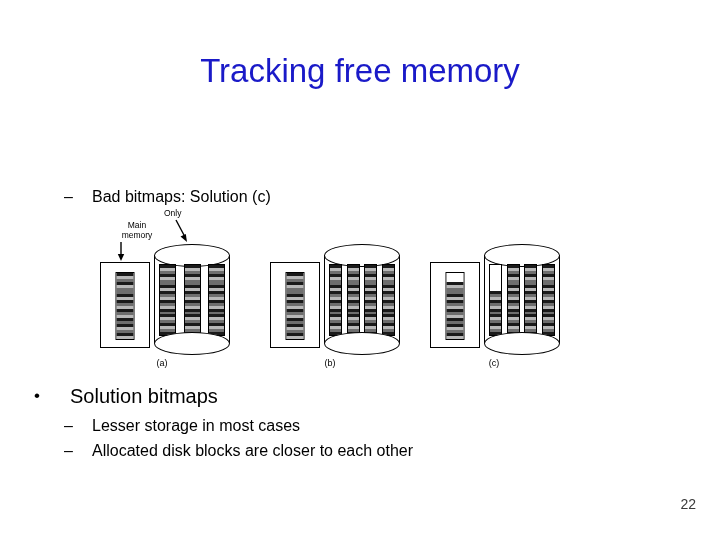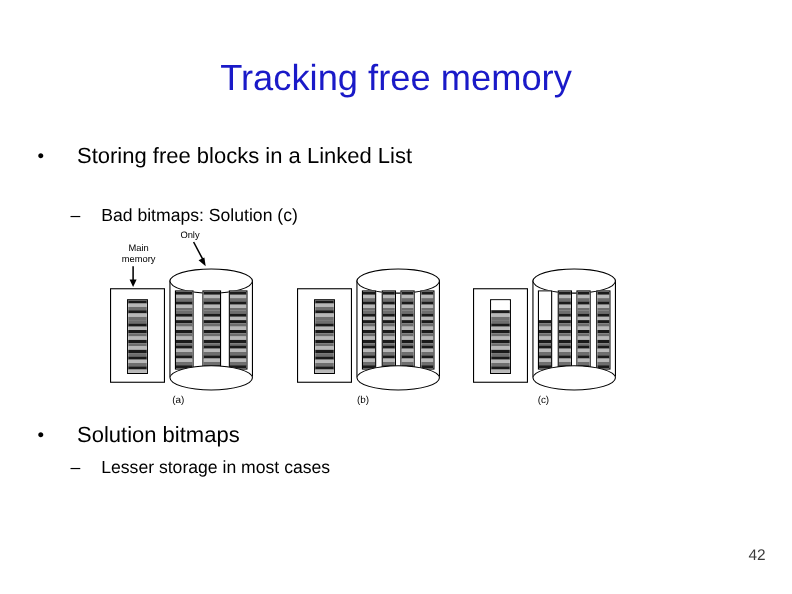--- a/index.html
+++ b/index.html
@@ -194,21 +194,21 @@
   .fig-label {
     position: absolute;
     font-size: 8.5px;
     line-height: 10px;
     color: #000;
     font-family: "Liberation Sans", sans-serif;
     text-align: center;
     white-space: pre-line;
   }
   #label-main-memory {
-    left: 5px;
+    left: 16px;
     top: 14px;
     width: 66px;
   }
   #label-disk {
     left: 76px;
     top: 2px;
     width: 40px;
     text-align: left;
   }
   .arrow-svg {
@@ -240,23 +240,20 @@
     color: #3a3a3a;
   }
 </style>
 </head>
 <body>
 
 <div id="slide">
 
   <div id="slide-title">Tracking free memory</div>
 
-  <div class="bullet-l1" id="bullet-1">
-    <span class="b-dot">•</span><span class="b-text">Storing free blocks in a Linked List</span>
-  </div>
 
 
   <div class="bullet-l2" id="bullet-1-sub-2">
     <span class="b-dash">–</span><span class="b-text">Bad bitmaps:  Solution (c)</span>
   </div>
 
   <div id="figure">
 
     <div class="panel" id="panel-a">
 
@@ -708,16 +705,19 @@
   </div>
 
   <div class="bullet-l1" id="bullet-2">
     <span class="b-dot">•</span><span class="b-text">Solution bitmaps</span>
   </div>
 
   <div class="bullet-l2" id="bullet-2-sub-1">
     <span class="b-dash">–</span><span class="b-text">Lesser storage in most cases</span>
   </div>
 
-
-  <div id="slide-number">42</div>
+  <div class="bullet-l2" id="bullet-2-sub-2">
+    <span class="b-dash">–</span><span class="b-text">Allocated disk blocks are closer to each other</span>
+  </div>
+
+  <div id="slide-number">22</div>
 
 </div>
 
 </body></html>

